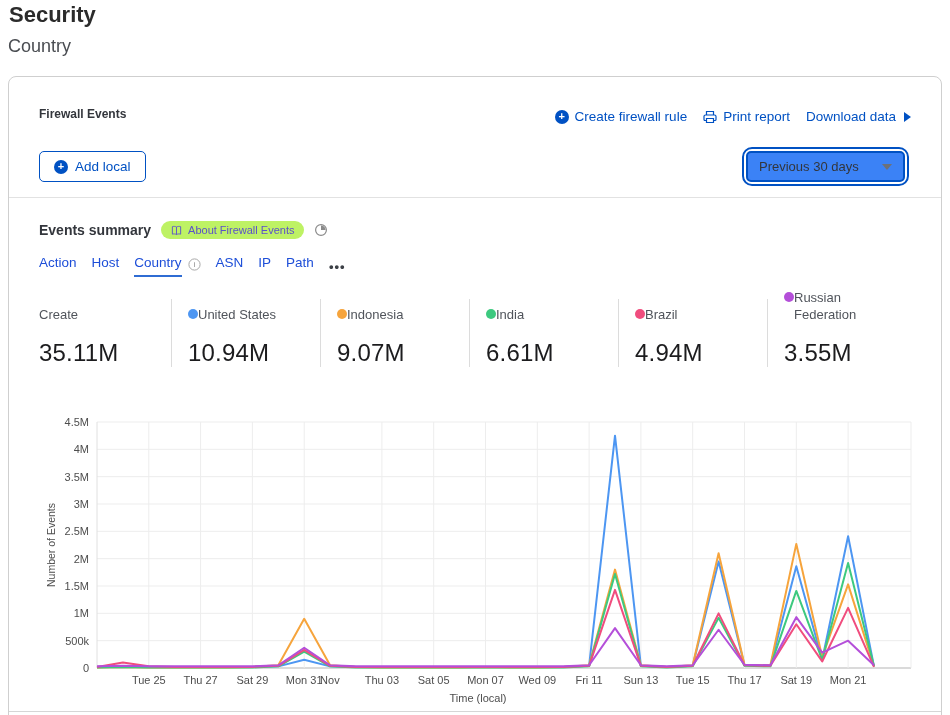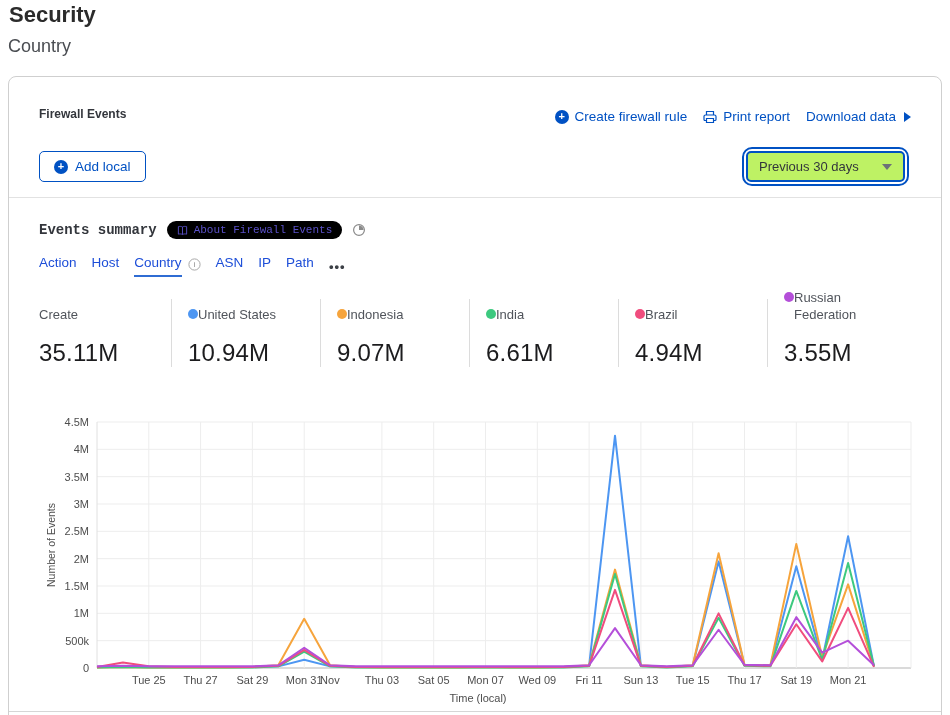--- a/index.html
+++ b/index.html
@@ -20,31 +20,31 @@
     display:inline-flex; align-items:center; justify-content:center; font-size:11px; font-weight:700; line-height:1; }
   .tri-right { width:0; height:0; border-top:5px solid transparent; border-bottom:5px solid transparent;
     border-left:7px solid #0051c3; margin-left:2px; }
 
   .add-filter { position:absolute; left:30px; top:74px; display:flex; align-items:center; gap:7px;
     border:1.5px solid #0051c3; border-radius:5px; background:#fff; color:#0051c3;
     font-size:13.5px; padding:7px 14px; cursor:pointer; font-family:inherit; }
 
   .range-ring { position:absolute; right:32px; top:70px; border:2px solid #0051c3; border-radius:10px; padding:2px; background:#fff; }
   .range-select { display:flex; align-items:center; justify-content:space-between;
-    border:2px solid #0051c3; border-radius:5px; width:159px; height:31px; padding:0 11px; cursor:pointer; background:#bef264; }
+    border:2px solid #0051c3; border-radius:5px; width:159px; height:31px; padding:0 11px; cursor:pointer; background:#3b82f6; }
   .range-select span { font-size:13px; color:#33363c; }
   .caret-down { width:0; height:0; border-left:5px solid transparent; border-right:5px solid transparent;
     border-top:6px solid #6d7178; }
 
   .divider { position:absolute; left:0; right:0; top:120px; height:1px; background:#e2e2e2; }
   .divider-bottom { position:absolute; left:0; right:0; top:634px; height:1px; background:#d6d6d6; }
 
-  .summary-row { position:absolute; left:30px; top:144px; display:flex; align-items:center; gap:10px;font-family:Liberation Mono, monospace; }
+  .summary-row { position:absolute; left:30px; top:144px; display:flex; align-items:center; gap:10px; }
   .summary-title { font-size:14px; font-weight:700; color:#33363c; }
-  .about-badge { display:inline-flex; align-items:center; gap:6px; background:#000000; color:#5b51c9;
+  .about-badge { display:inline-flex; align-items:center; gap:6px; background:#bef264; color:#5b51c9;
     font-size:11px; border-radius:10px; padding:3px 10px; cursor:pointer; }
 
   .tabs { position:absolute; left:30px; top:178px; display:flex; align-items:center; gap:15px; }
   .tab { font-size:13.5px; color:#1d4ed8; cursor:pointer; display:flex; align-items:center; gap:6px; }
   .tab .lbl { padding-bottom:5px; border-bottom:2px solid transparent; }
   .tab.active .lbl { border-bottom:2px solid #2f6cd3; }
   .tab-overflow { font-size:13px; color:#3c4046; letter-spacing:1px; cursor:pointer; font-weight:700; }
 
   .stats { position:absolute; left:0; top:222px; width:934px; height:68px; display:flex; }
   .stat { display:flex; flex-direction:column; justify-content:flex-end; padding-left:16px; width:149px; border-left:1px solid #dcdcdc; }

